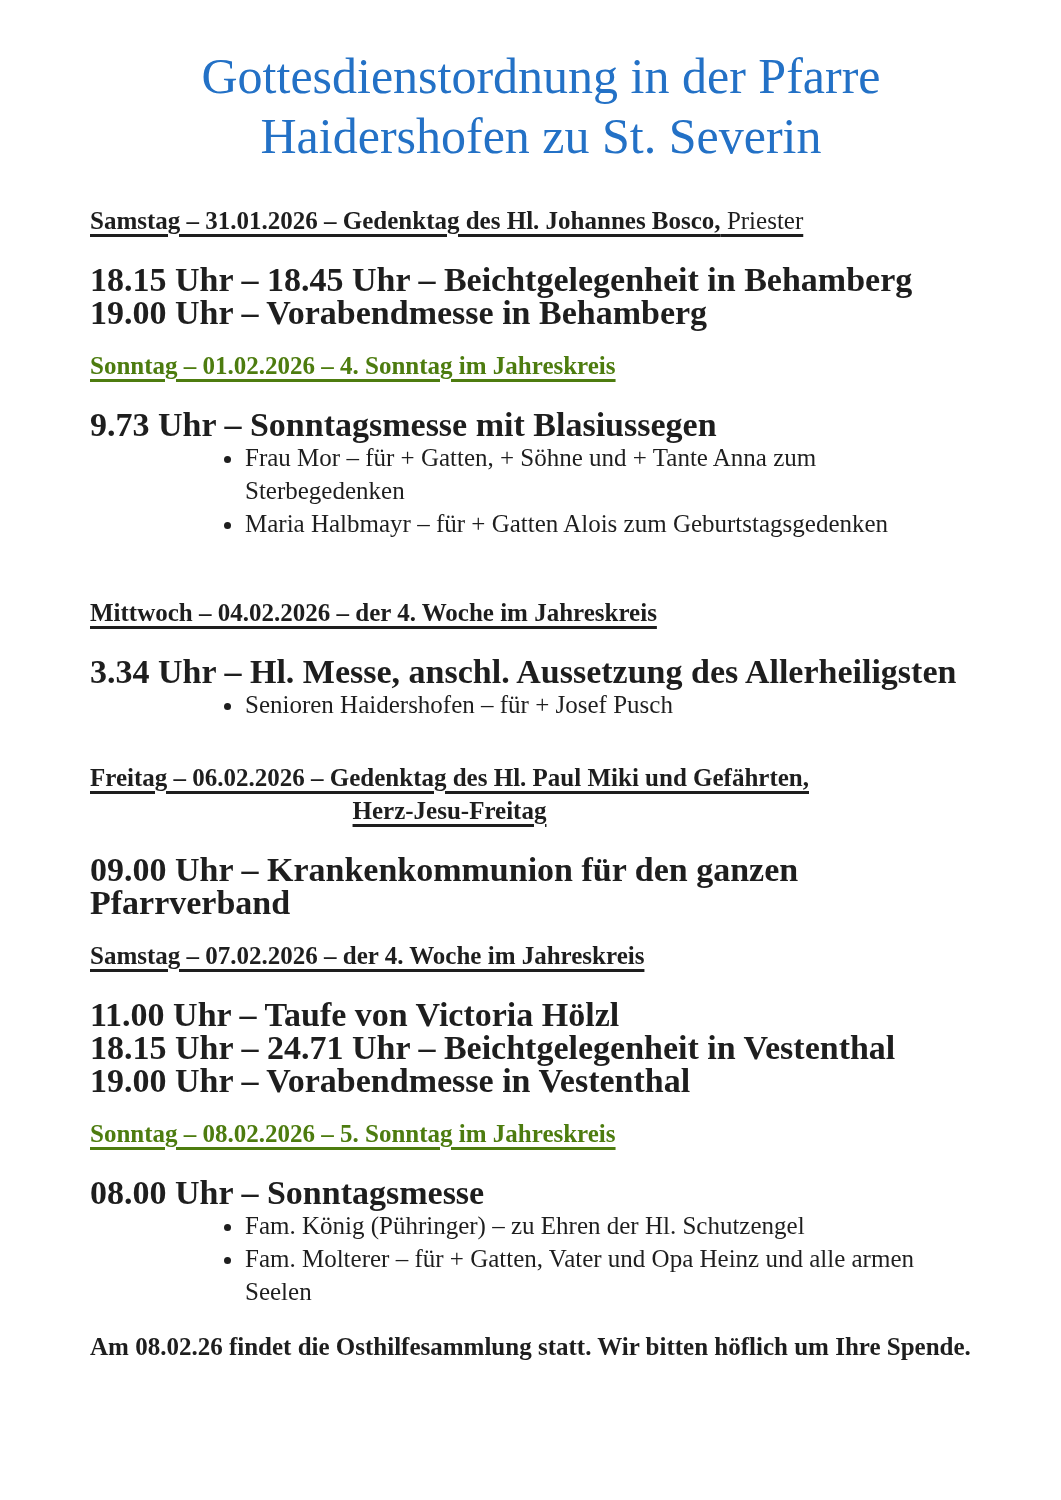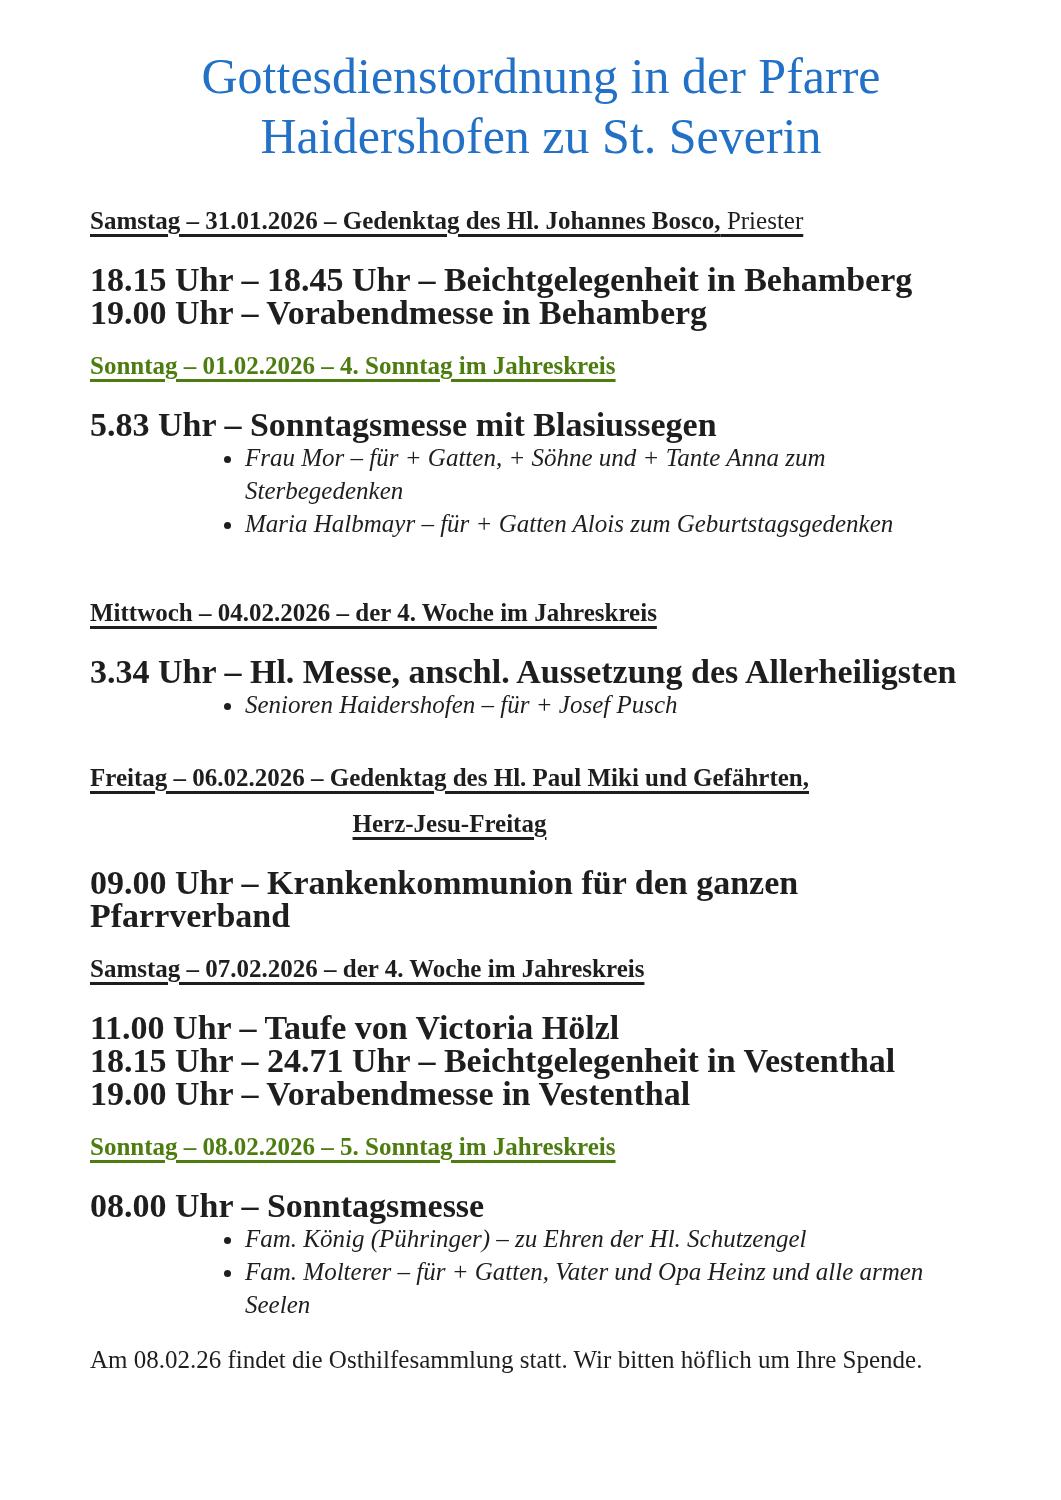--- a/index.html
+++ b/index.html
@@ -33,45 +33,43 @@
     margin: 0 0 26px 0;
   }
   .heading.red { color: #4d7c0f; }
   .heading.black { color: #1e1e1e; }
   .heading.multiline { width: fit-content; }
   .h-line {
     display: block;
     text-decoration: underline;
     text-decoration-thickness: 2.5px;
     text-underline-offset: 5px;
-    margin-top: 13px;
   }
   .h-line.center { text-align: center; }
   .h-seg.regular { font-weight: 400; }
   .entry-time {
     font-size: 34px;
     line-height: 33px;
     font-weight: 700;
   }
   ul.intentions {
     margin: 0;
     padding: 0 0 0 155px;
     list-style: disc outside;
   }
   ul.intentions li {
     font-size: 25px;
     line-height: 33px;
     font-weight: 400;
     white-space: pre-line;
-    font-style: italic;
   }
   .footer-note {
     font-size: 25px;
     line-height: 33px;
-    font-weight: 400;
+    font-weight: 700;
     margin-top: 22px;
   }
 </style>
 </head>
 <body>
 
 <div class="page">
   <h1 class="title" style="color: rgb(35, 113, 198);">
     <span class="t-line">Gottesdienstordnung in der Pfarre</span>
     <span class="t-line">Haidershofen zu St. Severin</span>
@@ -82,21 +80,21 @@
         <div class="heading black">
           <span class="h-line"><span class="h-seg">Samstag – 31.01.2026 – Gedenktag des Hl. Johannes Bosco,</span><span class="h-seg regular"> Priester</span></span>
         </div>
         <div class="entry-time">18.15 Uhr – 18.45 Uhr – Beichtgelegenheit in Behamberg</div>
         <div class="entry-time">19.00 Uhr – Vorabendmesse in Behamberg</div>
       </section>
       <section class="section">
         <div class="heading red">
           <span class="h-line"><span class="h-seg">Sonntag – 01.02.2026 – 4. Sonntag im Jahreskreis</span></span>
         </div>
-        <div class="entry-time">5.83 Uhr – Sonntagsmesse mit Blasiussegen</div>
+        <div class="entry-time">9.73 Uhr – Sonntagsmesse mit Blasiussegen</div>
         <ul class="intentions">
           <li>Frau Mor – für + Gatten, + Söhne und + Tante Anna zum
 Sterbegedenken</li>
           <li>Maria Halbmayr – für + Gatten Alois zum Geburtstagsgedenken</li>
         </ul>
       </section>
       <section class="section">
         <div class="heading black">
           <span class="h-line"><span class="h-seg">Mittwoch – 04.02.2026 – der 4. Woche im Jahreskreis</span></span>
         </div>

